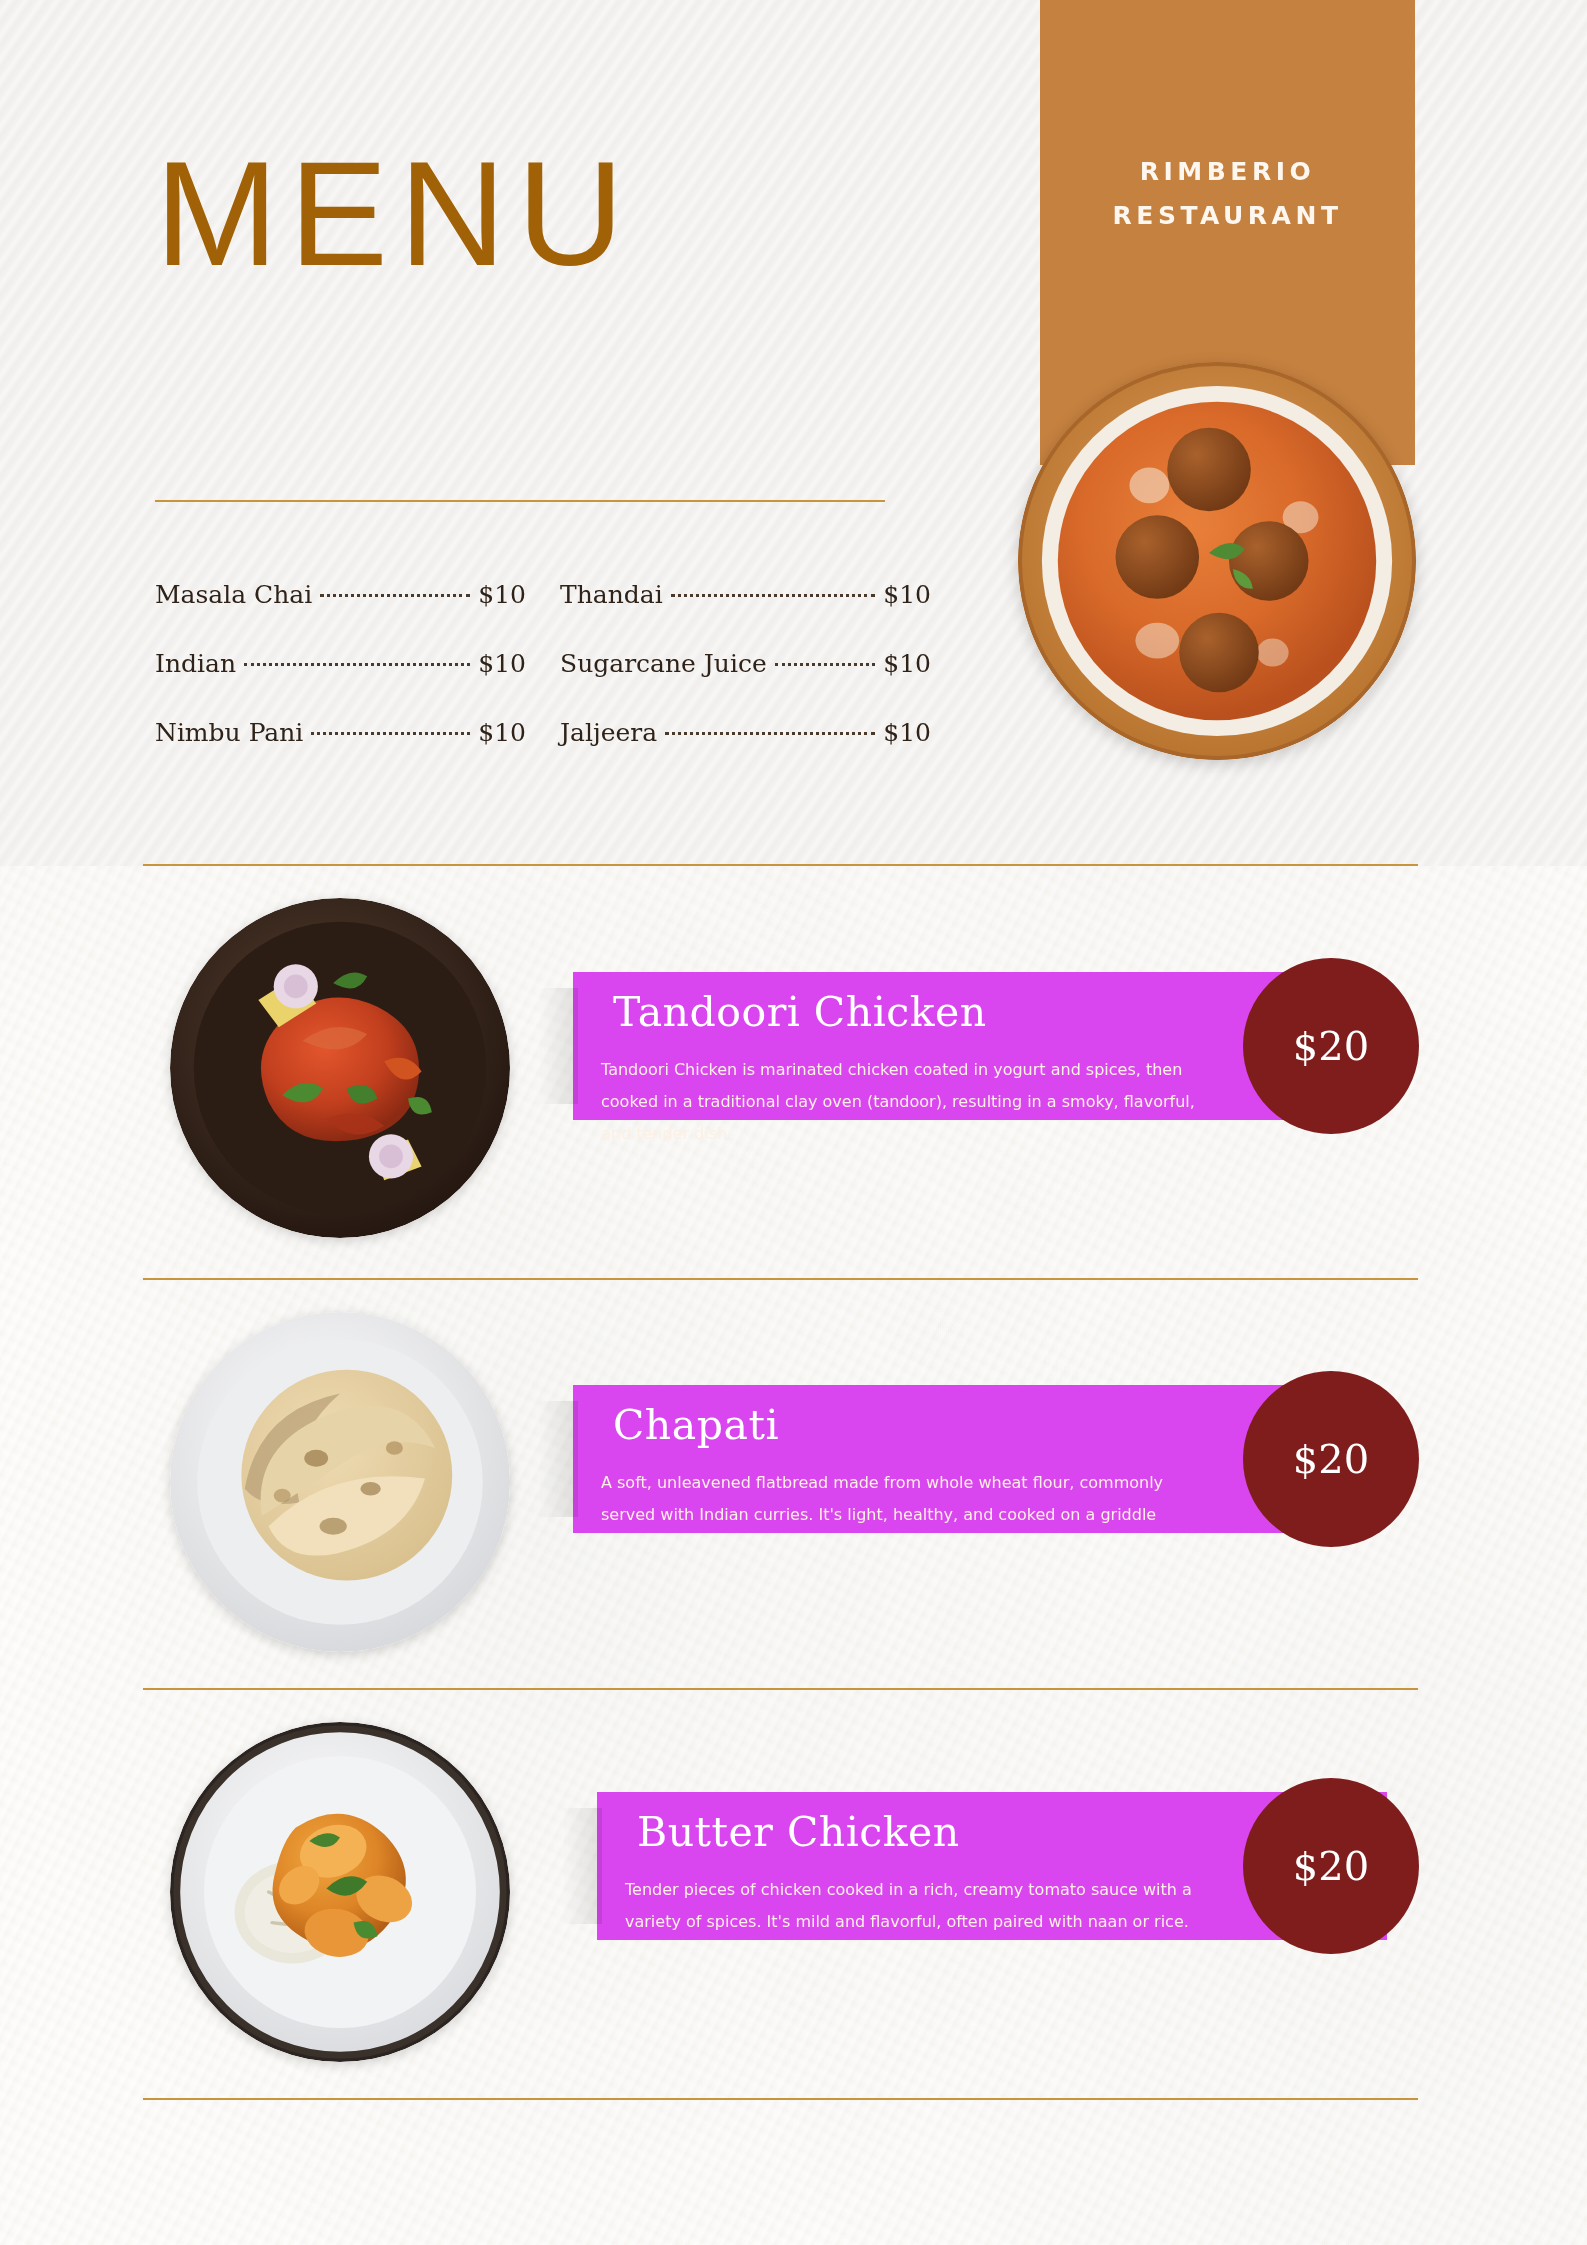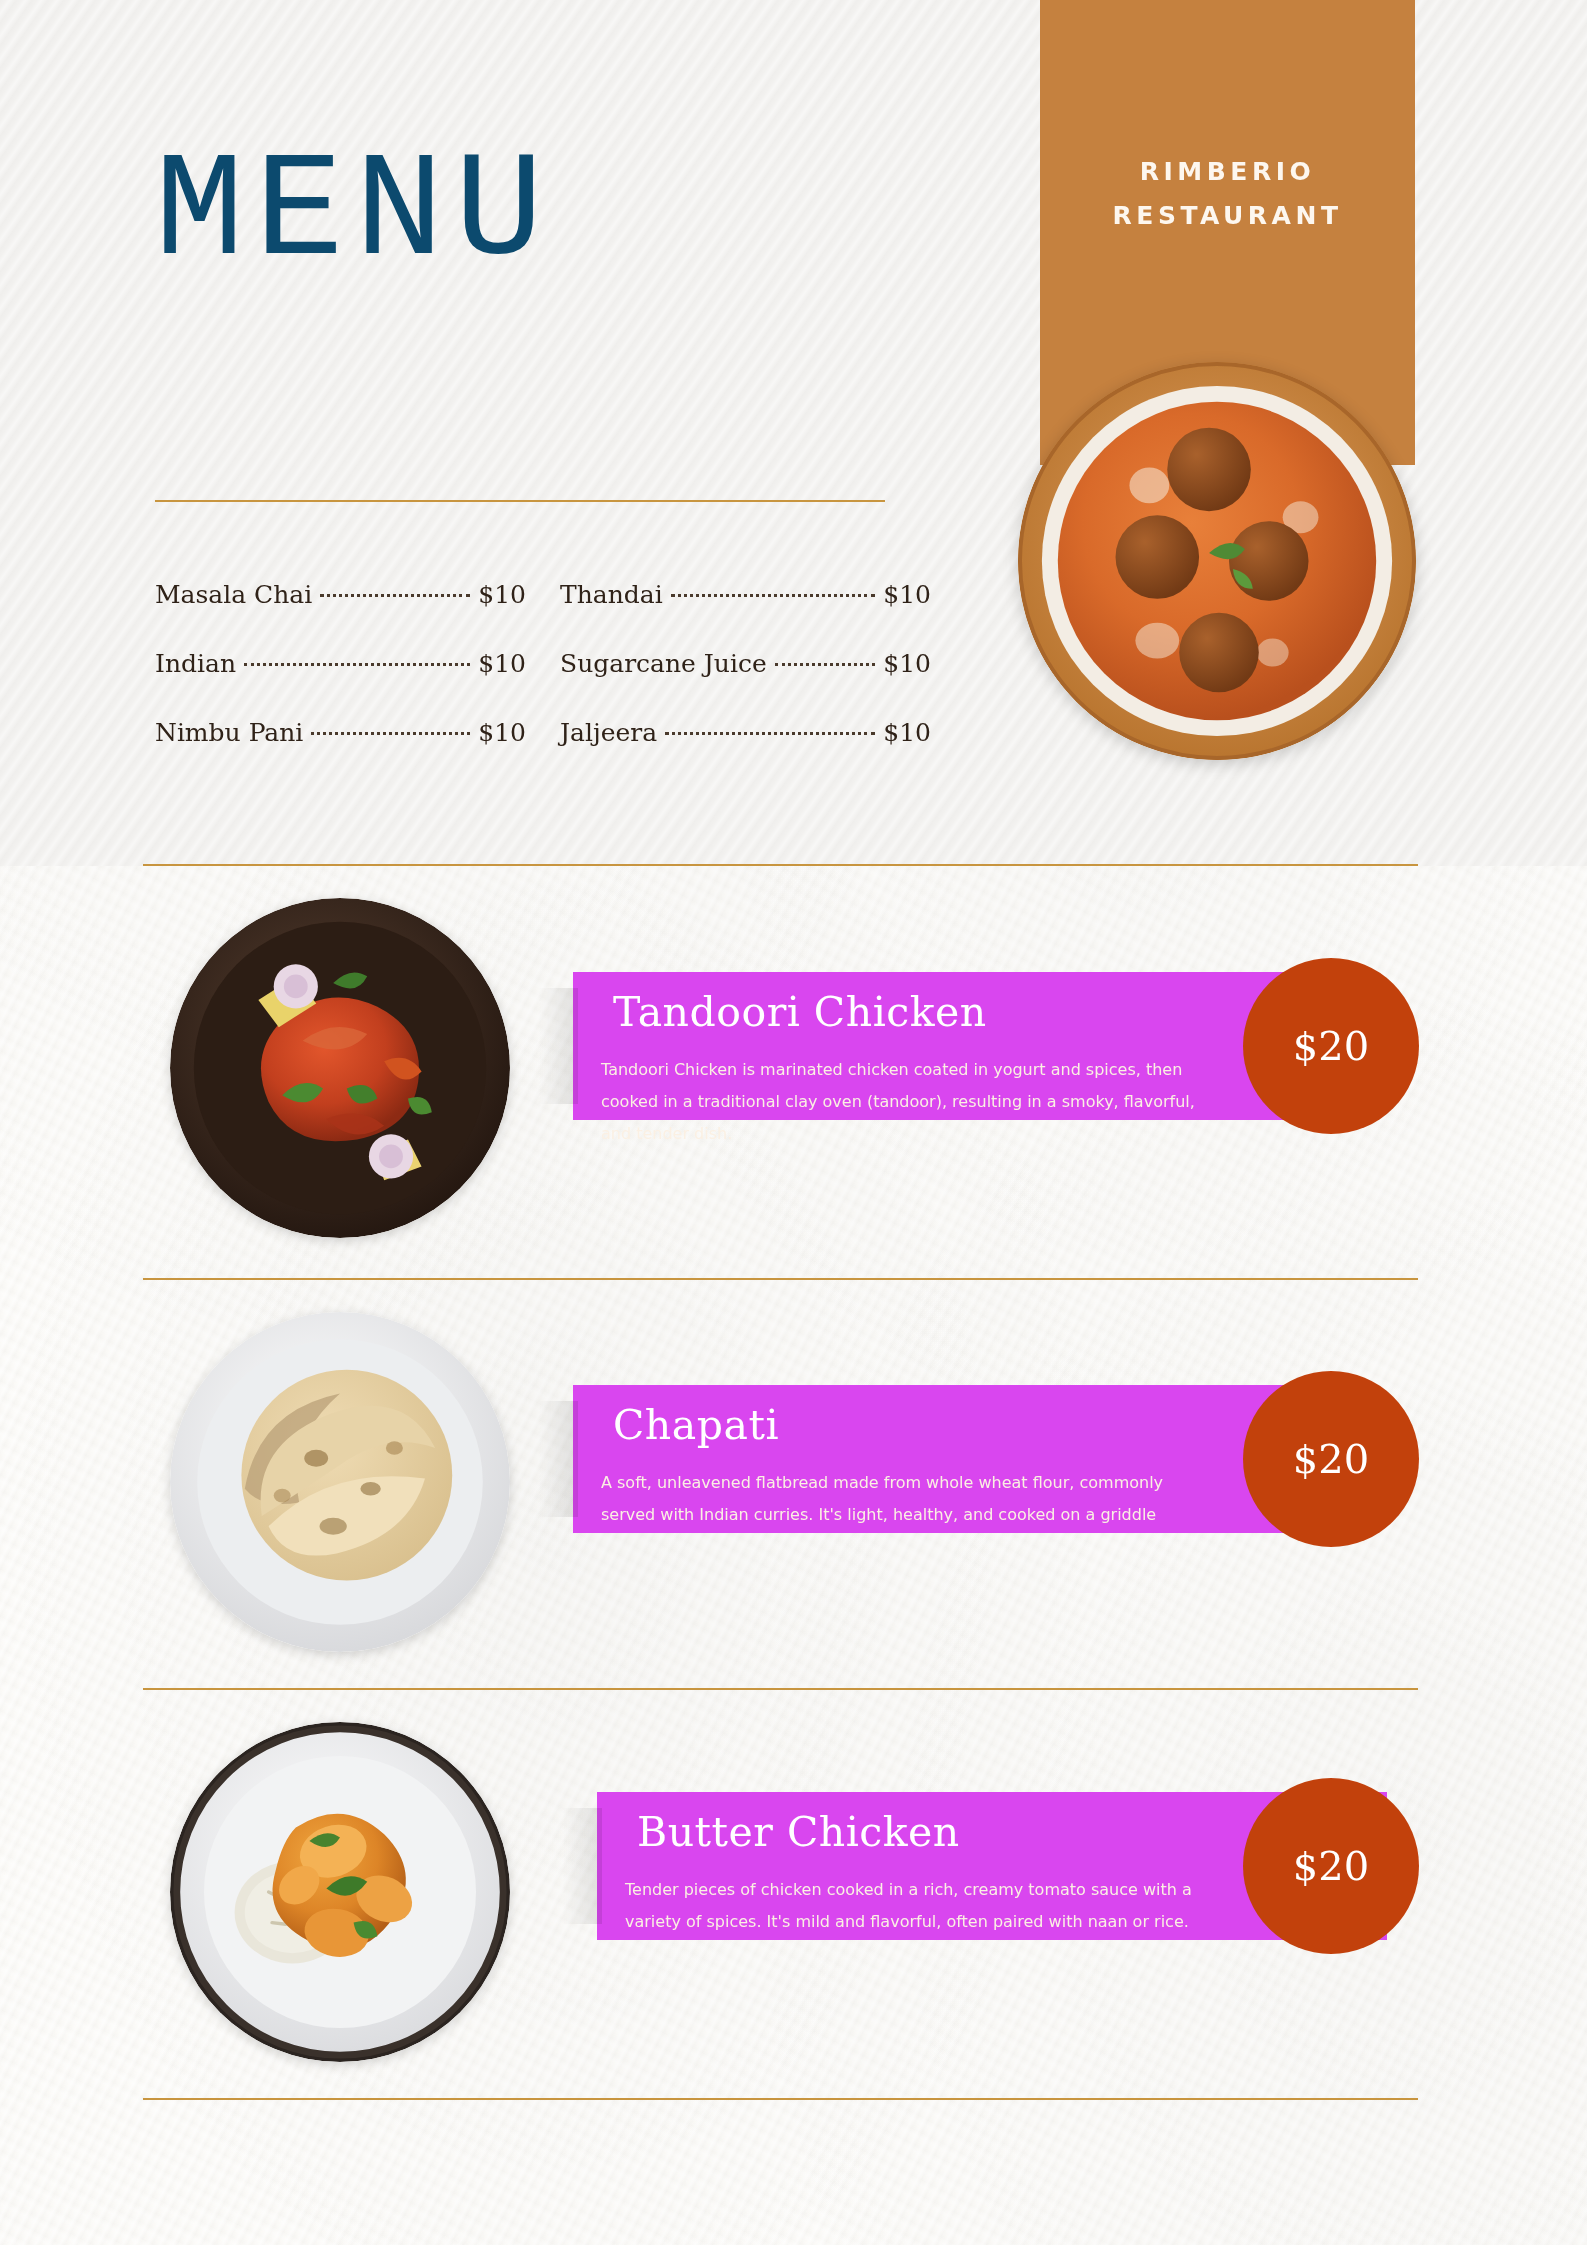--- a/index.html
+++ b/index.html
@@ -58,25 +58,25 @@
     font-size: 25px;
     letter-spacing: 4.5px;
     line-height: 44px;
     font-family: "DejaVu Sans", sans-serif;
     font-weight: 700;
   }
 
   .menu-title {
     position: absolute;
     left: 155px; top: 140px;
-    font-family: Liberation Mono, monospace;
+    font-family: Liberation Sans, sans-serif;
     font-weight: 400;
     font-size: 148px;
     letter-spacing: 11px;
-    color: #0c4a6e;
+    color: #a16207;
     line-height: 1;
   }
 
   .rule-gold {
     position: absolute;
     background: #c8953f;
     height: 2px;
   }
   .rule-header {
     left: 155px; top: 500px; width: 730px;
@@ -165,21 +165,21 @@
     width: 610px;
     font-family: "DejaVu Sans", sans-serif;
     font-size: 16px;
     line-height: 32px;
     color: #fbf0e3;
   }
   .price-circle {
     position: absolute;
     width: 176px; height: 176px;
     border-radius: 50%;
-    background: #c2410c;
+    background: #7f1d1d;
     display: flex;
     align-items: center;
     justify-content: center;
     font-family: "DejaVu Serif", serif;
     font-size: 40px;
     color: #ffffff;
   }
 
   
   .dish-svg { display: block; width: 100%; height: 100%; }

